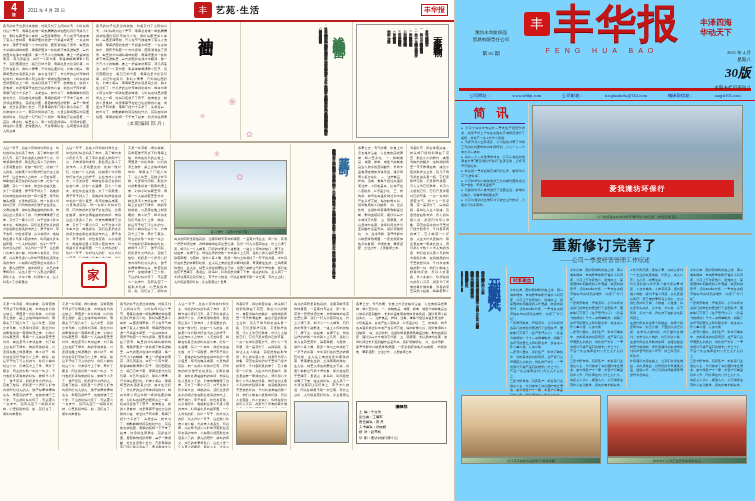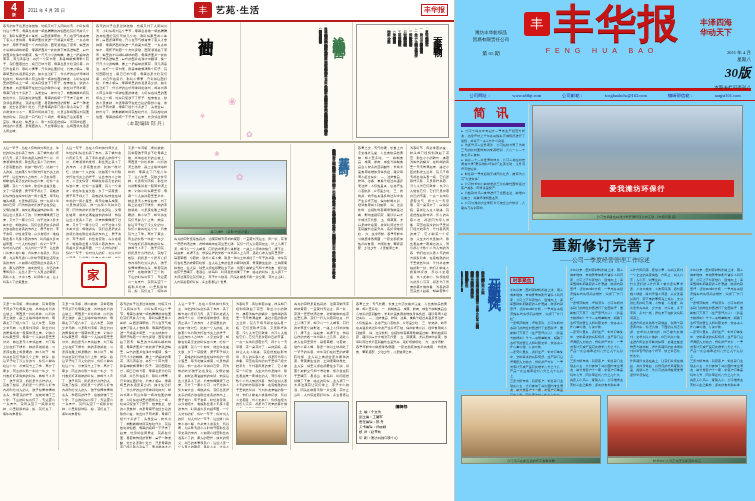--- a/index.html
+++ b/index.html
@@ -482,21 +482,21 @@
       <span>公司网址：</span>
       <span>www.sdfhjt.com</span>
       <span>公司邮箱：</span>
       <span>fenghuabohe@163.com</span>
       <span>编辑部信箱：</span>
       <span>aaqjsf101.com</span>
     </div>
 
     <div class="cols" style="height:130px; padding:2px 3px 0">
       <div class="col" style="width:70px">
-        <div class="section-title-red" style="font-size:12px; letter-spacing:4px; border-bottom:4px solid #4c1d95; padding-bottom:1px">简  讯</div>
+        <div class="section-title-red" style="font-size:12px; letter-spacing:4px; border-bottom:1px solid #4c1d95; padding-bottom:1px">简  讯</div>
         <div class="bodytext" style="height:110px; margin-top:2px; white-space:pre-wrap">●  公司于四月中旬召开二季度生产经营分析会，总经理对上半年各项指标完成情况进行了通报，并就下一步工作作出部署。
 ●  为提升员工业务素质，公司组织开展了为期三天的纺织面料知识专题培训，共有一百二十余名员工参加。
 ●  四月二十二日世界地球日，公司工会组织志愿者开展"爱我潍坊环保行"主题活动，义务清理河道垃圾。
 ●  销售部一季度超额完成回款任务，被评为公司"先进集体"。
 ●  公司技术中心新研发的三款功能性面料通过客户验收，即将批量投产。
 ●  后勤部对员工食堂进行了全面改造，新增自选餐台，就餐环境明显改善。
 ●  公司与潍坊职业学院签订校企合作协议，共建实习实训基地。</div>
       </div>
       <div class="col vline" style="width:218px">
         <div class="photo group" style="height:108px; position:relative">

